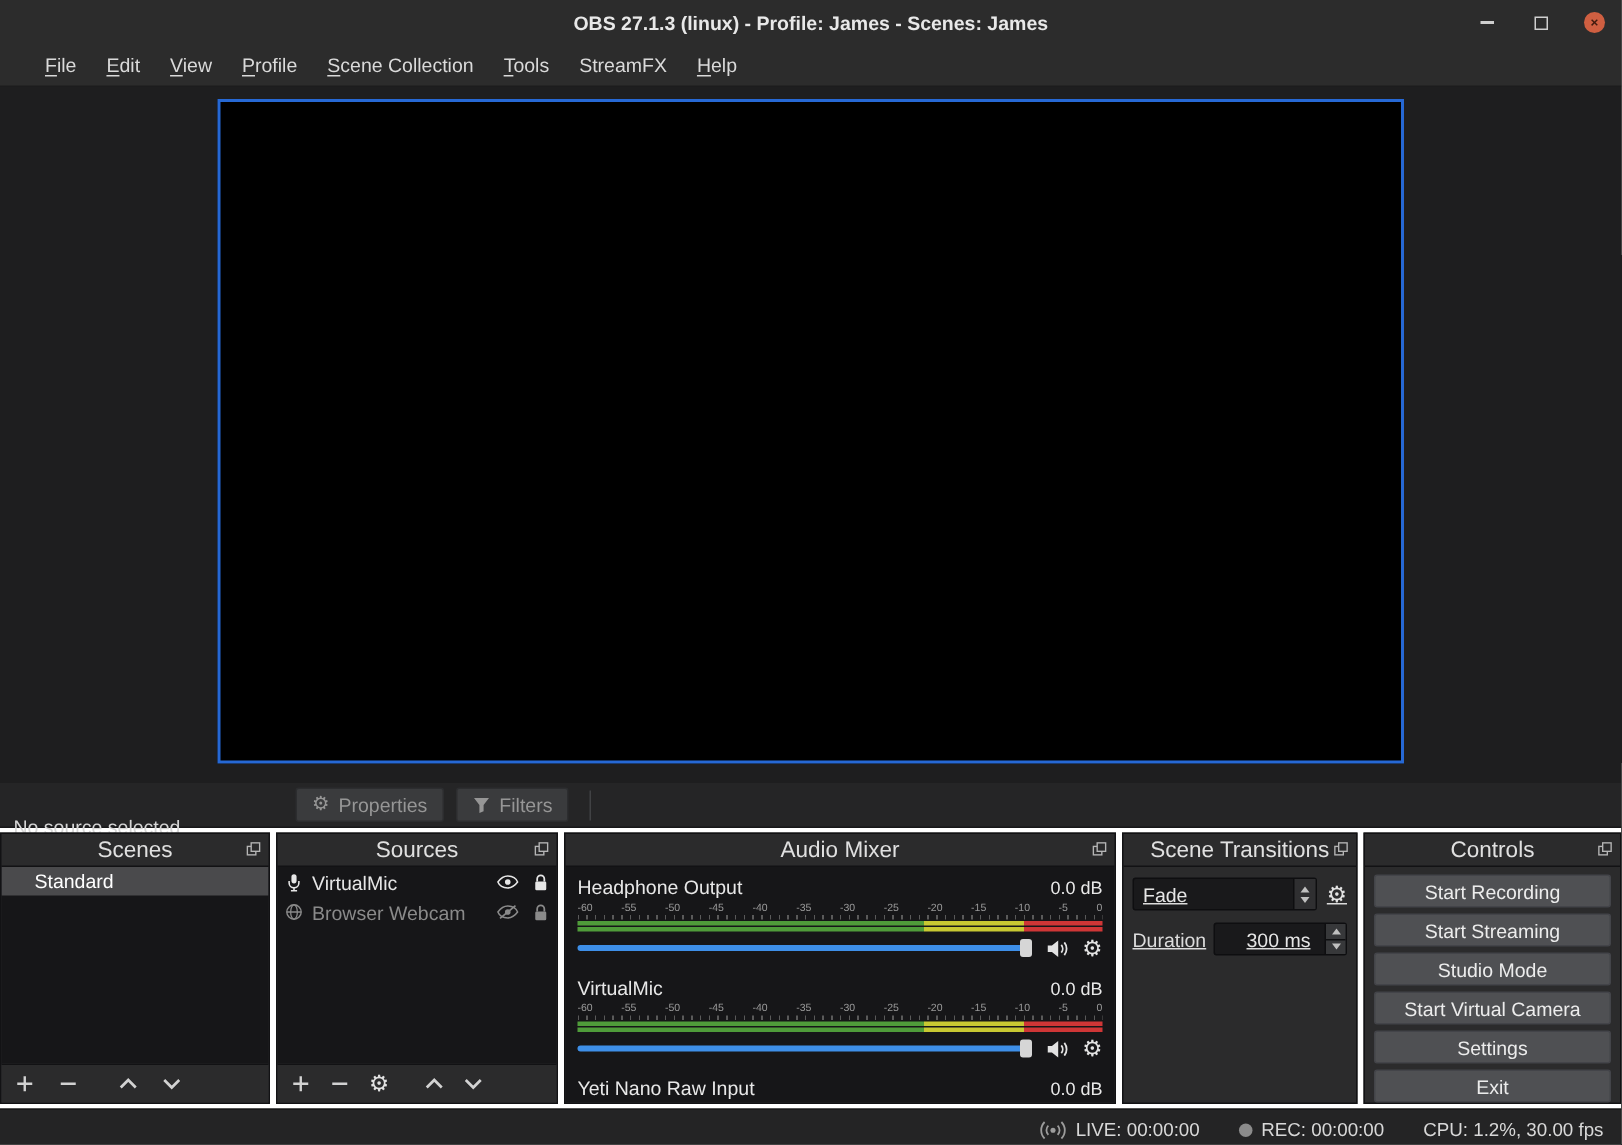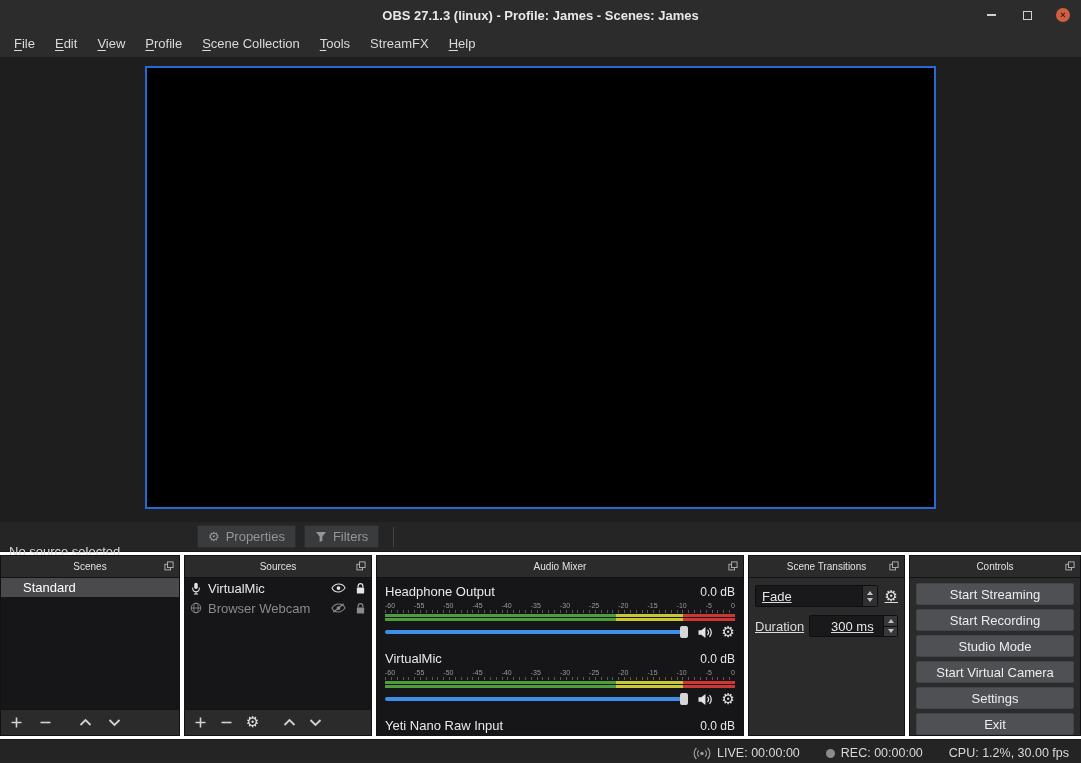--- a/index.html
+++ b/index.html
@@ -9,39 +9,39 @@
        overflow:hidden;user-select:none;}
   
   .titlebar{position:relative;height:30px;background:#2c2c2c;display:flex;align-items:center;justify-content:center;}
   .title{font-weight:bold;font-size:13px;color:#e8e8e8;}
   .winbtns{position:absolute;right:10px;top:0;height:100%;display:flex;align-items:center;gap:20px;}
   .winbtn{width:16px;height:16px;display:flex;align-items:center;justify-content:center;cursor:default;}
   .glyph-min{width:9px;height:2px;background:#cfcfcf;}
   .glyph-max{width:9px;height:9px;border:1.5px solid #cfcfcf;}
   .glyph-close{width:14px;height:14px;border-radius:50%;background:#cf5f41;display:flex;align-items:center;justify-content:center;color:#401a0e;font-size:9px;line-height:1;font-weight:bold;}
   
-  .menubar{height:28px;background:#2c2c2c;border-bottom:1px solid #1c1c1d;display:flex;align-items:center;padding-left:4px;}
+  .menubar{height:28px;background:#2c2c2c;border-bottom:1px solid #1c1c1d;display:flex;align-items:center;padding-left:20px;}
   .menu-item{padding:0 10px;line-height:27px;color:#dadada;cursor:default;}
   u{text-decoration:underline;text-underline-offset:2px;}
   
   .preview-area{position:relative;height:464px;background:#1e1e1f;}
   .canvas{position:absolute;left:145px;top:8px;width:791px;height:443px;background:#000;border:2px solid var(--accent-blue,#2668d4);}
   
   .source-toolbar{height:30px;background:#252526;border-bottom:1px solid #171718;display:flex;align-items:center;}
   .no-source{width:197px;padding-left:9px;color:#d6d6d6;margin-top:30px;}
   .tool-btn{height:23px;display:flex;align-items:center;gap:6px;padding:0 10px;background:#3a3b3d;border:1px solid #2c2d2f;border-radius:2px;color:#969696;margin-right:8px;cursor:default;}
   .tool-btn .gear-glyph{color:#969696;font-size:13px;}
   .vsep{width:1px;height:20px;background:#414244;margin-left:6px;}
   
   .dock-row{display:flex;gap:4px;margin-top:3px;height:181px;}
   .panel{background:#2b2b2c;border:1px solid #121214;display:flex;flex-direction:column;flex:none;}
   .panel-scenes{width:180px;}.panel-sources{width:188px;}.panel-mixer{width:368px;}
   .panel-transitions{width:157px;}.panel-controls{width:172px;}
   .panel-header{position:relative;height:22px;flex:none;display:flex;align-items:center;justify-content:center;border-bottom:1px solid #121214;}
-  .panel-title{font-size:10px;color:#e0e0e0;}
+  .panel-title{font-size:15px;color:#e0e0e0;}
   .popout{position:absolute;right:5px;top:5px;display:flex;color:#b5b5b5;cursor:default;}
   .well{background:#161618;flex:1;overflow:hidden;}
   .panel-toolbar{flex:none;height:26px;background:#2b2b2c;border-top:1px solid #121214;display:flex;align-items:center;padding:0 9px;gap:16px;color:#d2d2d2;}
   .tbtn{display:flex;align-items:center;cursor:default;}
   .gap-left{margin-left:11px;}
   
   .scene-row{height:19px;line-height:19px;padding-left:22px;color:#ffffff;background:var(--selection-gray,#4a4a4c);cursor:default;}
   
   .src-row{height:20px;display:flex;align-items:center;padding:0 5px;color:#e6e6e6;cursor:default;}
   .src-row.dimmed{color:#8a8a8a;}
@@ -411,22 +411,22 @@
       <div class="panel-header">
         <span class="panel-title">Controls</span>
         <span class="popout">
           <svg width="10" height="10" viewBox="0 0 11 11">
               <rect x="1" y="3.6" width="6.2" height="6.2" fill="none" stroke="currentColor"></rect>
               <rect x="3.8" y="1" width="6.2" height="6.2" fill="#2b2b2c" stroke="currentColor"></rect>
             </svg>
         </span>
       </div>
       <div class="controls-body">
+        <div class="ctl-btn">Start Recording</div>
         <div class="ctl-btn">Start Streaming</div>
-        <div class="ctl-btn">Start Recording</div>
         <div class="ctl-btn">Studio Mode</div>
         <div class="ctl-btn">Start Virtual Camera</div>
         <div class="ctl-btn">Settings</div>
         <div class="ctl-btn">Exit</div>
       </div>
     </section>
 
   </div>
 
   <div class="statusbar">

